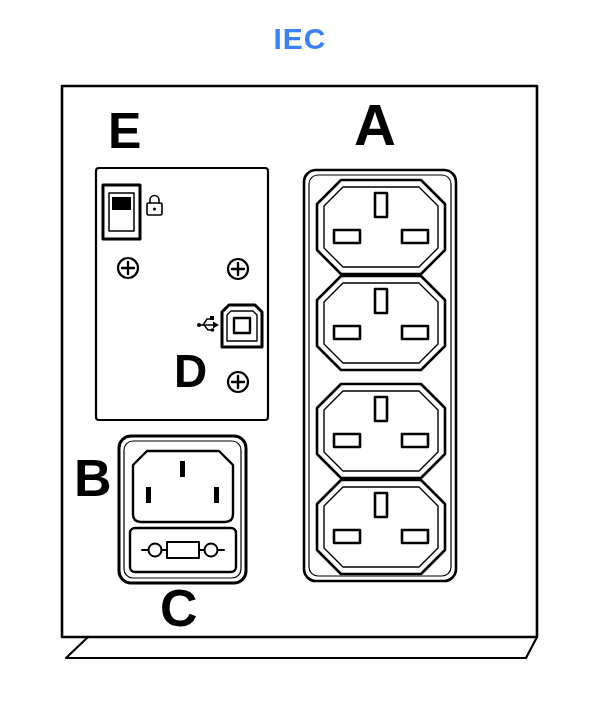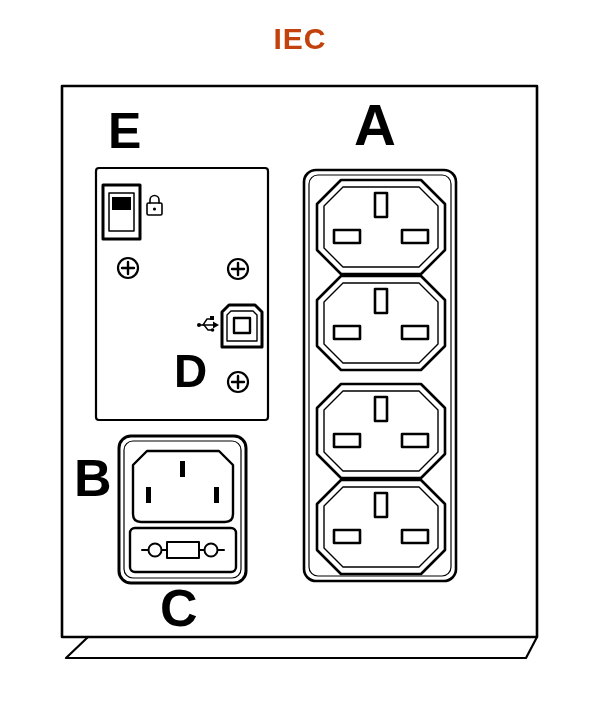--- a/index.html
+++ b/index.html
@@ -130,20 +130,20 @@
       <g>
         <rect x="130" y="528" width="106" height="44" rx="5" stroke-width="2.4"></rect>
         <line x1="142" y1="550" x2="224" y2="550" stroke-width="2"></line>
         <circle cx="155" cy="550" r="6.5" stroke-width="2" fill="#ffffff"></circle>
         <circle cx="211" cy="550" r="6.5" stroke-width="2" fill="#ffffff"></circle>
         <rect x="167" y="542" width="32" height="16" stroke-width="2" fill="#ffffff"></rect>
       </g>
     </g>
   </svg>
 
-  <div class="title" style="color: #c2410c;">IEC</div>
+  <div class="title" style="color: #3b82f6;">IEC</div>
 
   <div class="letter letter-e">E</div>
   <div class="letter letter-a">A</div>
   <div class="letter letter-d">D</div>
   <div class="letter letter-b">B</div>
   <div class="letter letter-c">C</div>
 </div>
 
 </body></html>

